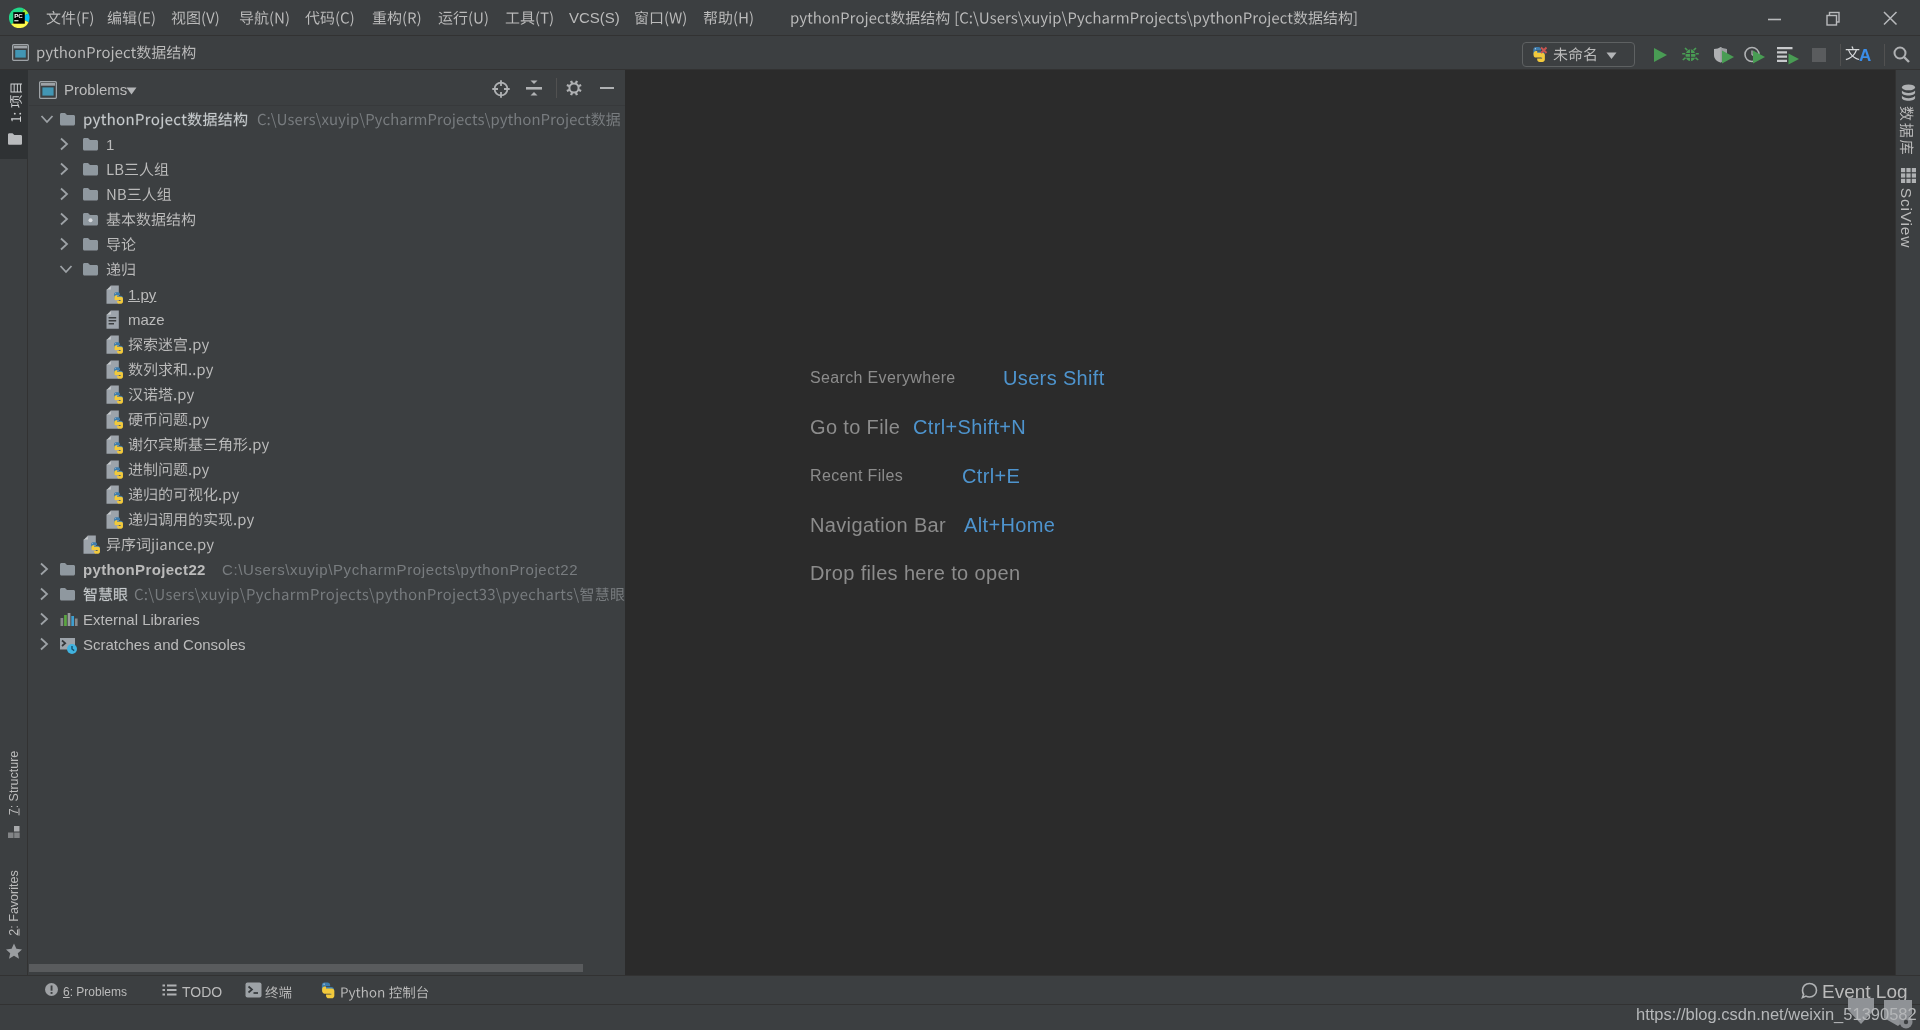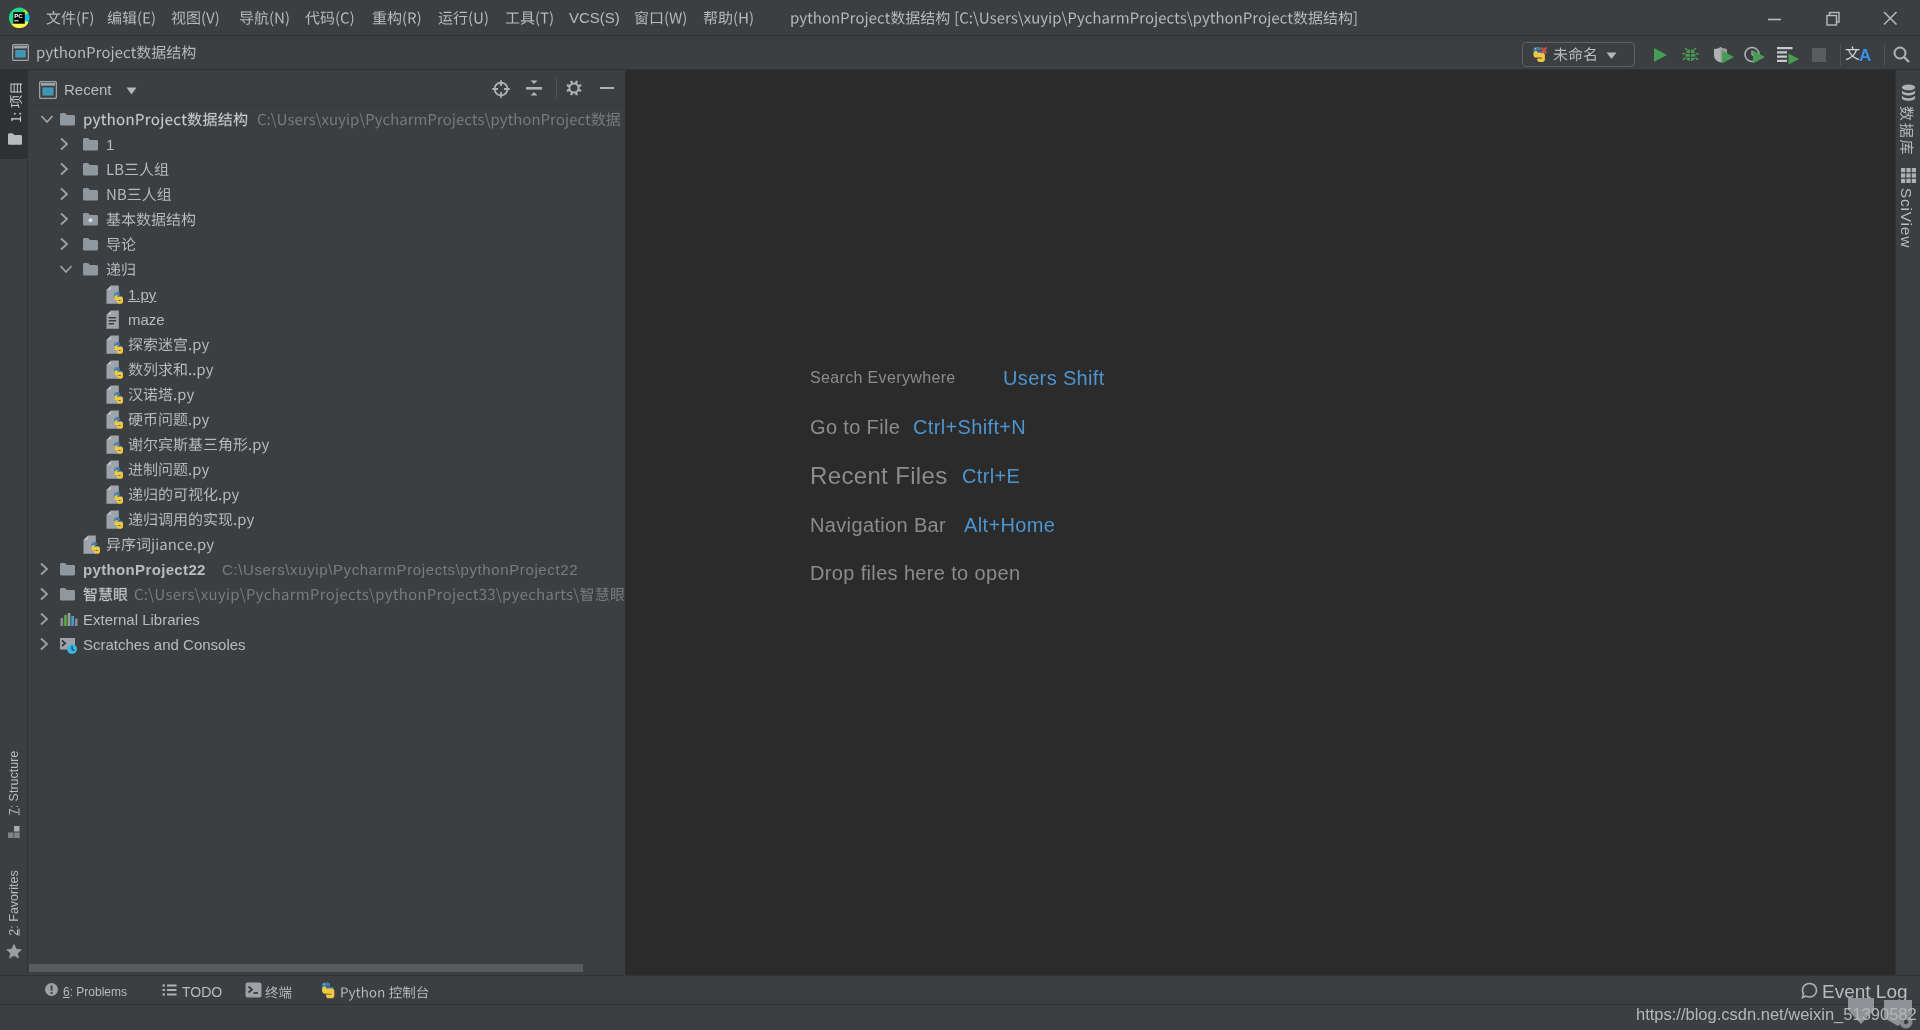--- a/index.html
+++ b/index.html
@@ -35,21 +35,21 @@
 <svg class="abs" style="left:12px;top:44px;" width="17" height="17" viewBox="0 0 17 17">
 <rect x="0.6" y="0.6" width="15.8" height="15.8" rx="1.5" fill="none" stroke="#9ea3a7" stroke-width="1.3"></rect>
 <rect x="1.8" y="1.8" width="13.4" height="2.6" fill="#9ea3a7"></rect>
 <rect x="3.2" y="6" width="10.6" height="7.6" fill="#4296b4"></rect>
 </svg>
 <svg class="abs" style="left:39px;top:81px;" width="18" height="18" viewBox="0 0 18 18">
 <rect x="0.6" y="0.6" width="16.8" height="16.8" rx="1.5" fill="none" stroke="#9ea3a7" stroke-width="1.3"></rect>
 <rect x="1.9" y="1.9" width="14.2" height="2.8" fill="#9ea3a7"></rect>
 <rect x="3.4" y="6.4" width="11.2" height="8.2" fill="#4296b4"></rect>
 </svg>
-<div class="t" style="left:64px;top:82px;">Recent</div>
+<div class="t" style="left:64px;top:82px;">Problems</div>
 <svg class="abs" style="left:125px;top:86px;" width="13" height="10" viewBox="0 0 13 10">
     <path d="M1.5 1.5 L11.5 1.5 L6.5 8.5 Z" fill="#b3b5b7"></path>
   </svg>
 <svg class="abs" style="left:492px;top:80px;" width="18" height="18" viewBox="0 0 18 18">
 <circle cx="9" cy="9" r="6.4" fill="none" stroke="#b0b2b4" stroke-width="1.8"></circle>
 <path d="M9 0.3 V6 M9 12 V17.7 M0.3 9 H6 M12 9 H17.7" stroke="#b0b2b4" stroke-width="1.8"></path>
 </svg>
 <svg class="abs" style="left:525px;top:79px;" width="18" height="18" viewBox="0 0 18 18">
 <path d="M5.5 1.5 H12.5 L9 5 Z" fill="#b0b2b4"></path>
 <rect x="1" y="8" width="16" height="2.6" fill="#b0b2b4"></rect>
@@ -256,21 +256,21 @@
 <path d="M3 4.5 L6.2 7.2 L3 10" fill="none" stroke="#33373a" stroke-width="1.7"></path>
 <circle cx="13" cy="13" r="5" fill="#40b3e0"></circle>
 <path d="M13 10 V13 L15.2 14.6" stroke="#14506e" stroke-width="1.4" fill="none"></path>
 </svg>
 <div class="t" style="left:83px;top:637px;">Scratches and Consoles</div>
 <div class="abs" style="left:29px;top:964px;width:554px;height:8px;background:#595b5d;border-radius:0px"></div>
 <div class="t" style="left:810px;top:368px;font-size:16px;line-height:20px;color:#8c8c8c;letter-spacing:0.35px">Search Everywhere</div>
 <div class="t" style="left:1003px;top:368px;font-size:20px;line-height:20px;color:#4e94ce;letter-spacing:0.35px">Users Shift</div>
 <div class="t" style="left:810px;top:417px;font-size:20px;line-height:20px;color:#8c8c8c;letter-spacing:0.35px">Go to File</div>
 <div class="t" style="left:913px;top:417px;font-size:20px;line-height:20px;color:#4e94ce;letter-spacing:0.35px">Ctrl+Shift+N</div>
-<div class="t" style="left:810px;top:466px;font-size:24px;line-height:20px;color:#8c8c8c;letter-spacing:0.35px">Recent Files</div>
+<div class="t" style="left:810px;top:466px;font-size:16px;line-height:20px;color:#8c8c8c;letter-spacing:0.35px">Recent Files</div>
 <div class="t" style="left:962px;top:466px;font-size:20px;line-height:20px;color:#4e94ce;letter-spacing:0.35px">Ctrl+E</div>
 <div class="t" style="left:810px;top:515px;font-size:20px;line-height:20px;color:#8c8c8c;letter-spacing:0.35px">Navigation Bar</div>
 <div class="t" style="left:964px;top:515px;font-size:20px;line-height:20px;color:#4e94ce;letter-spacing:0.35px">Alt+Home</div>
 <div class="t" style="left:810px;top:563px;font-size:20px;line-height:20px;color:#8c8c8c;letter-spacing:0.35px">Drop files here to open</div>
 <div class="abs" style="left:1522px;top:42px;width:113px;height:25px;border:1px solid #5e6162;border-radius:4px"></div>
 <svg class="abs" style="left:1530px;top:46px;" width="17" height="17" viewBox="0 0 17 17">
 <g transform="translate(-6.5 -5.6) scale(1.2)">
 <path d="M8.2 7.6 c0-1.1 0.9-2 2-2 h2.4 c1.1 0 2 0.9 2 2 v0.9 h-4.1 v0.7 h5.1 c1.1 0 2 0.9 2 2 v1.5 c0 1.1-0.9 2-2 2 h-1 v-1.5 h-4.4 c-1.1 0-2-0.9-2-2 Z" fill="#3e7cac"></path>
 <path d="M17.8 15.9 c0 1.1-0.9 2-2 2 h-2.4 c-1.1 0-2-0.9-2-2 v-0.9 h4.1 v-0.7 h-5.1 c-1.1 0-2-0.9-2-2 v-1.5 c0-1.1 0.9-2 2-2 h1 v1.5 h4.4 c1.1 0 2 0.9 2 2 Z" fill="#f2c93c"></path>
 <circle cx="9.9" cy="6.9" r="0.45" fill="#fff"></circle>

